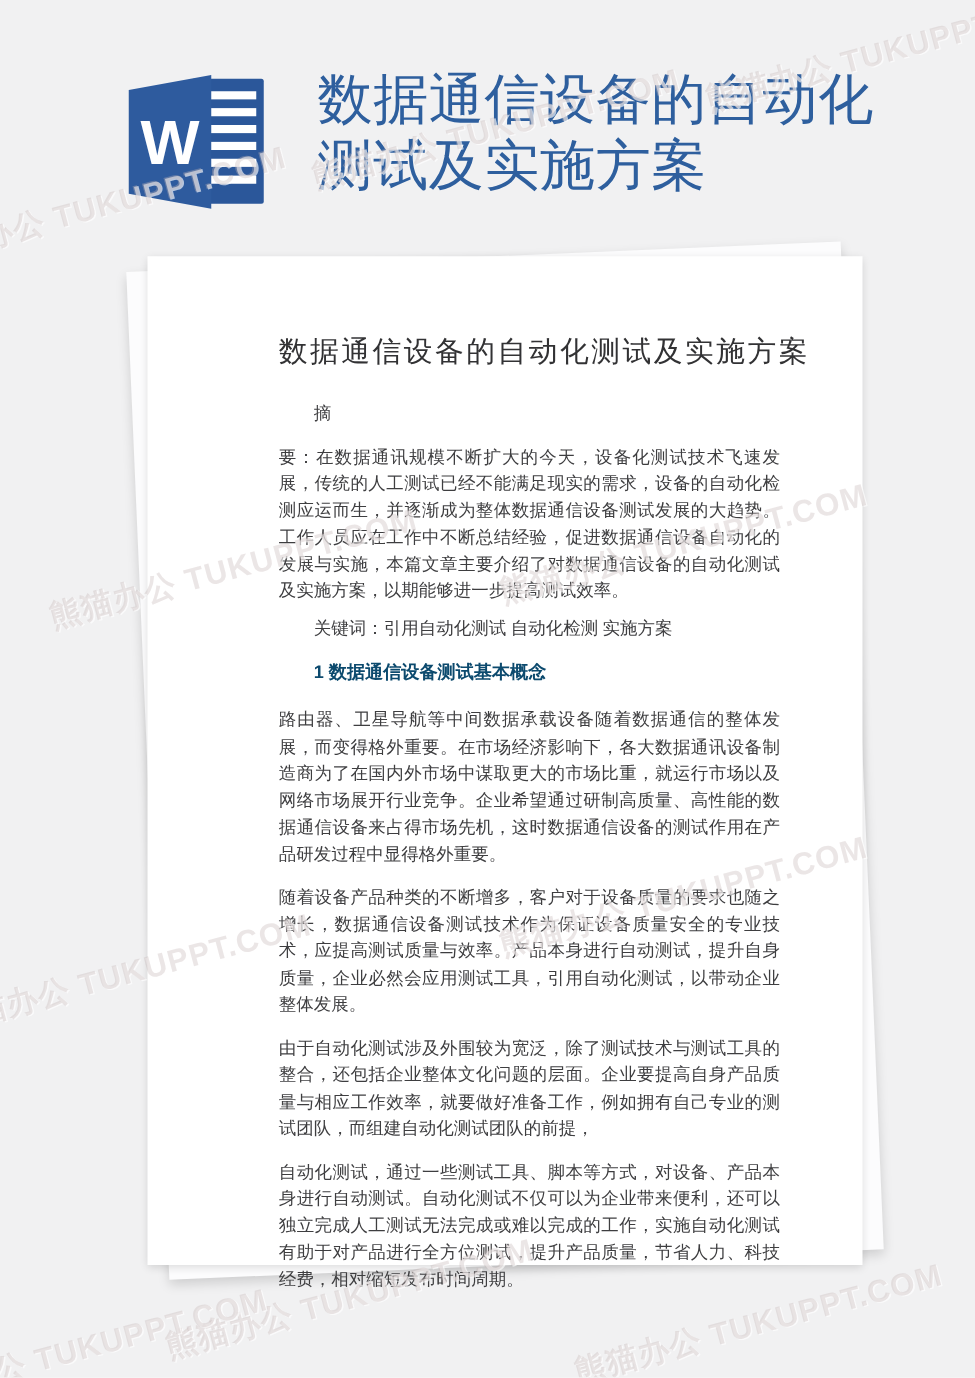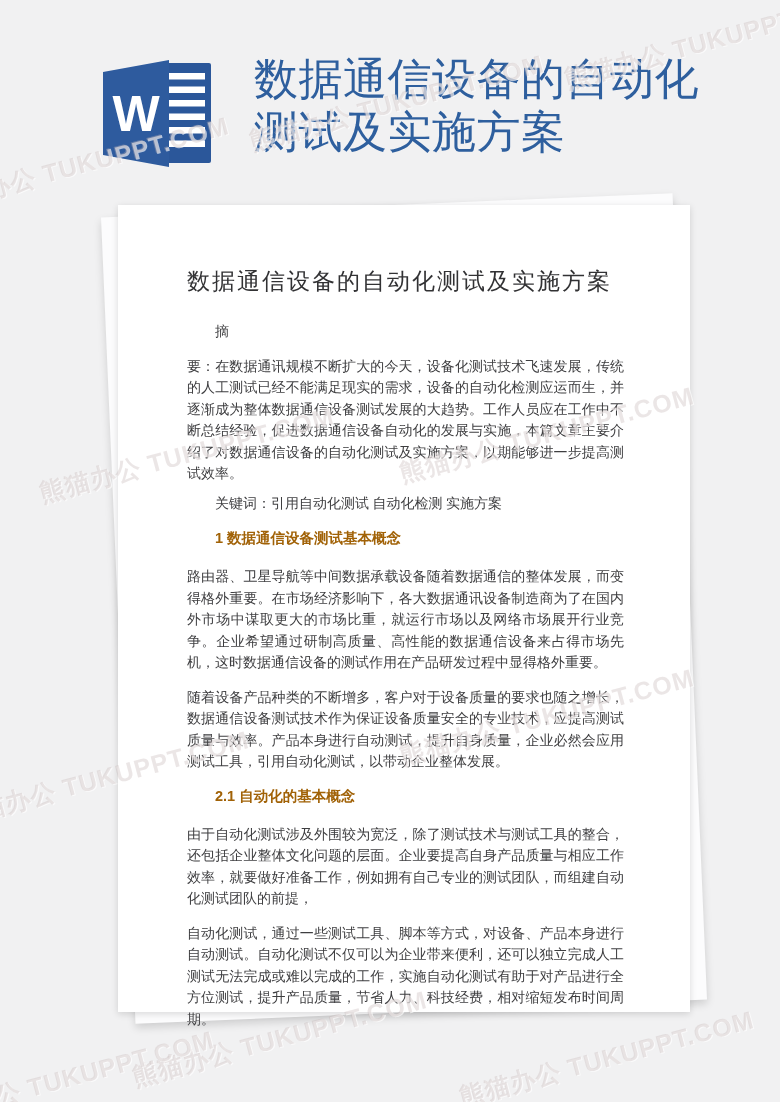--- a/index.html
+++ b/index.html
@@ -17,34 +17,34 @@
   }
   .header-title span{display:block;}
   
   .paper{position:absolute;left:118px;top:205px;width:572px;height:807px;background:#fff;}
   .paper-back{
     background:#fcfcfd;transform:rotate(-2.45deg);
     box-shadow:0 4px 9px rgba(0,0,0,.15);
   }
   .paper-main{
     box-shadow:0 2px 7px rgba(0,0,0,.14);
-    box-sizing:border-box;padding:62px 66px 0 69px;
+    box-sizing:border-box;padding:62px 66px 0 105px;
     color:#3e3e40;font-size:14px;line-height:21.5px;text-align:justify;
   }
   .doc-title{
     margin:0 0 24px;font-weight:400;color:#323234;
     font-size:23px;line-height:30px;letter-spacing:2px;white-space:nowrap;
   }
   .abstract-label{margin:0;padding-left:28px;}
   .doc-para{margin:0 0 13px;}
   .keywords{margin:0 0 14px;padding-left:28px;}
   .doc-heading{
     margin:2px 0 17px;padding-left:28px;
     font-family:"Liberation Sans","DejaVu Sans",sans-serif;
-    font-size:14.5px;line-height:21px;font-weight:700;color:#a16207;
+    font-size:14.5px;line-height:21px;font-weight:700;color:#0c4a6e;
   }
   
   .wm{
     position:absolute;z-index:30;pointer-events:none;white-space:nowrap;
     font-family:"Liberation Sans","DejaVu Sans",sans-serif;
     font-size:25px;font-weight:700;letter-spacing:1px;
     color:rgba(196,181,181,.34);
     text-shadow:1px 1px 0 rgba(255,255,255,.65);
     transform:rotate(-15deg);
   }
@@ -99,19 +99,18 @@
     <section>
       <h3 class="doc-heading">1 数据通信设备测试基本概念</h3>
       <p class="doc-para">路由器、卫星导航等中间数据承载设备随着数据通信的整体发展，而变得格外重要。在市场经济影响下，各大数据通讯设备制造商为了在国内外市场中谋取更大的市场比重，就运行市场以及网络市场展开行业竞争。企业希望通过研制高质量、高性能的数据通信设备来占得市场先机，这时数据通信设备的测试作用在产品研发过程中显得格外重要。</p>
     </section>
 
     <section>
       <p class="doc-para">随着设备产品种类的不断增多，客户对于设备质量的要求也随之增长，数据通信设备测试技术作为保证设备质量安全的专业技术，应提高测试质量与效率。产品本身进行自动测试，提升自身质量，企业必然会应用测试工具，引用自动化测试，以带动企业整体发展。</p>
     </section>
 
     <section>
-      <h3 class="doc-heading">2.1 自动化的基本概念</h3>
       <p class="doc-para">由于自动化测试涉及外围较为宽泛，除了测试技术与测试工具的整合，还包括企业整体文化问题的层面。企业要提高自身产品质量与相应工作效率，就要做好准备工作，例如拥有自己专业的测试团队，而组建自动化测试团队的前提，</p>
       <p class="doc-para">自动化测试，通过一些测试工具、脚本等方式，对设备、产品本身进行自动测试。自动化测试不仅可以为企业带来便利，还可以独立完成人工测试无法完成或难以完成的工作，实施自动化测试有助于对产品进行全方位测试，提升产品质量，节省人力、科技经费，相对缩短发布时间周期。</p>
     </section>
   </div>
 
 </div>
 
 </body></html>

